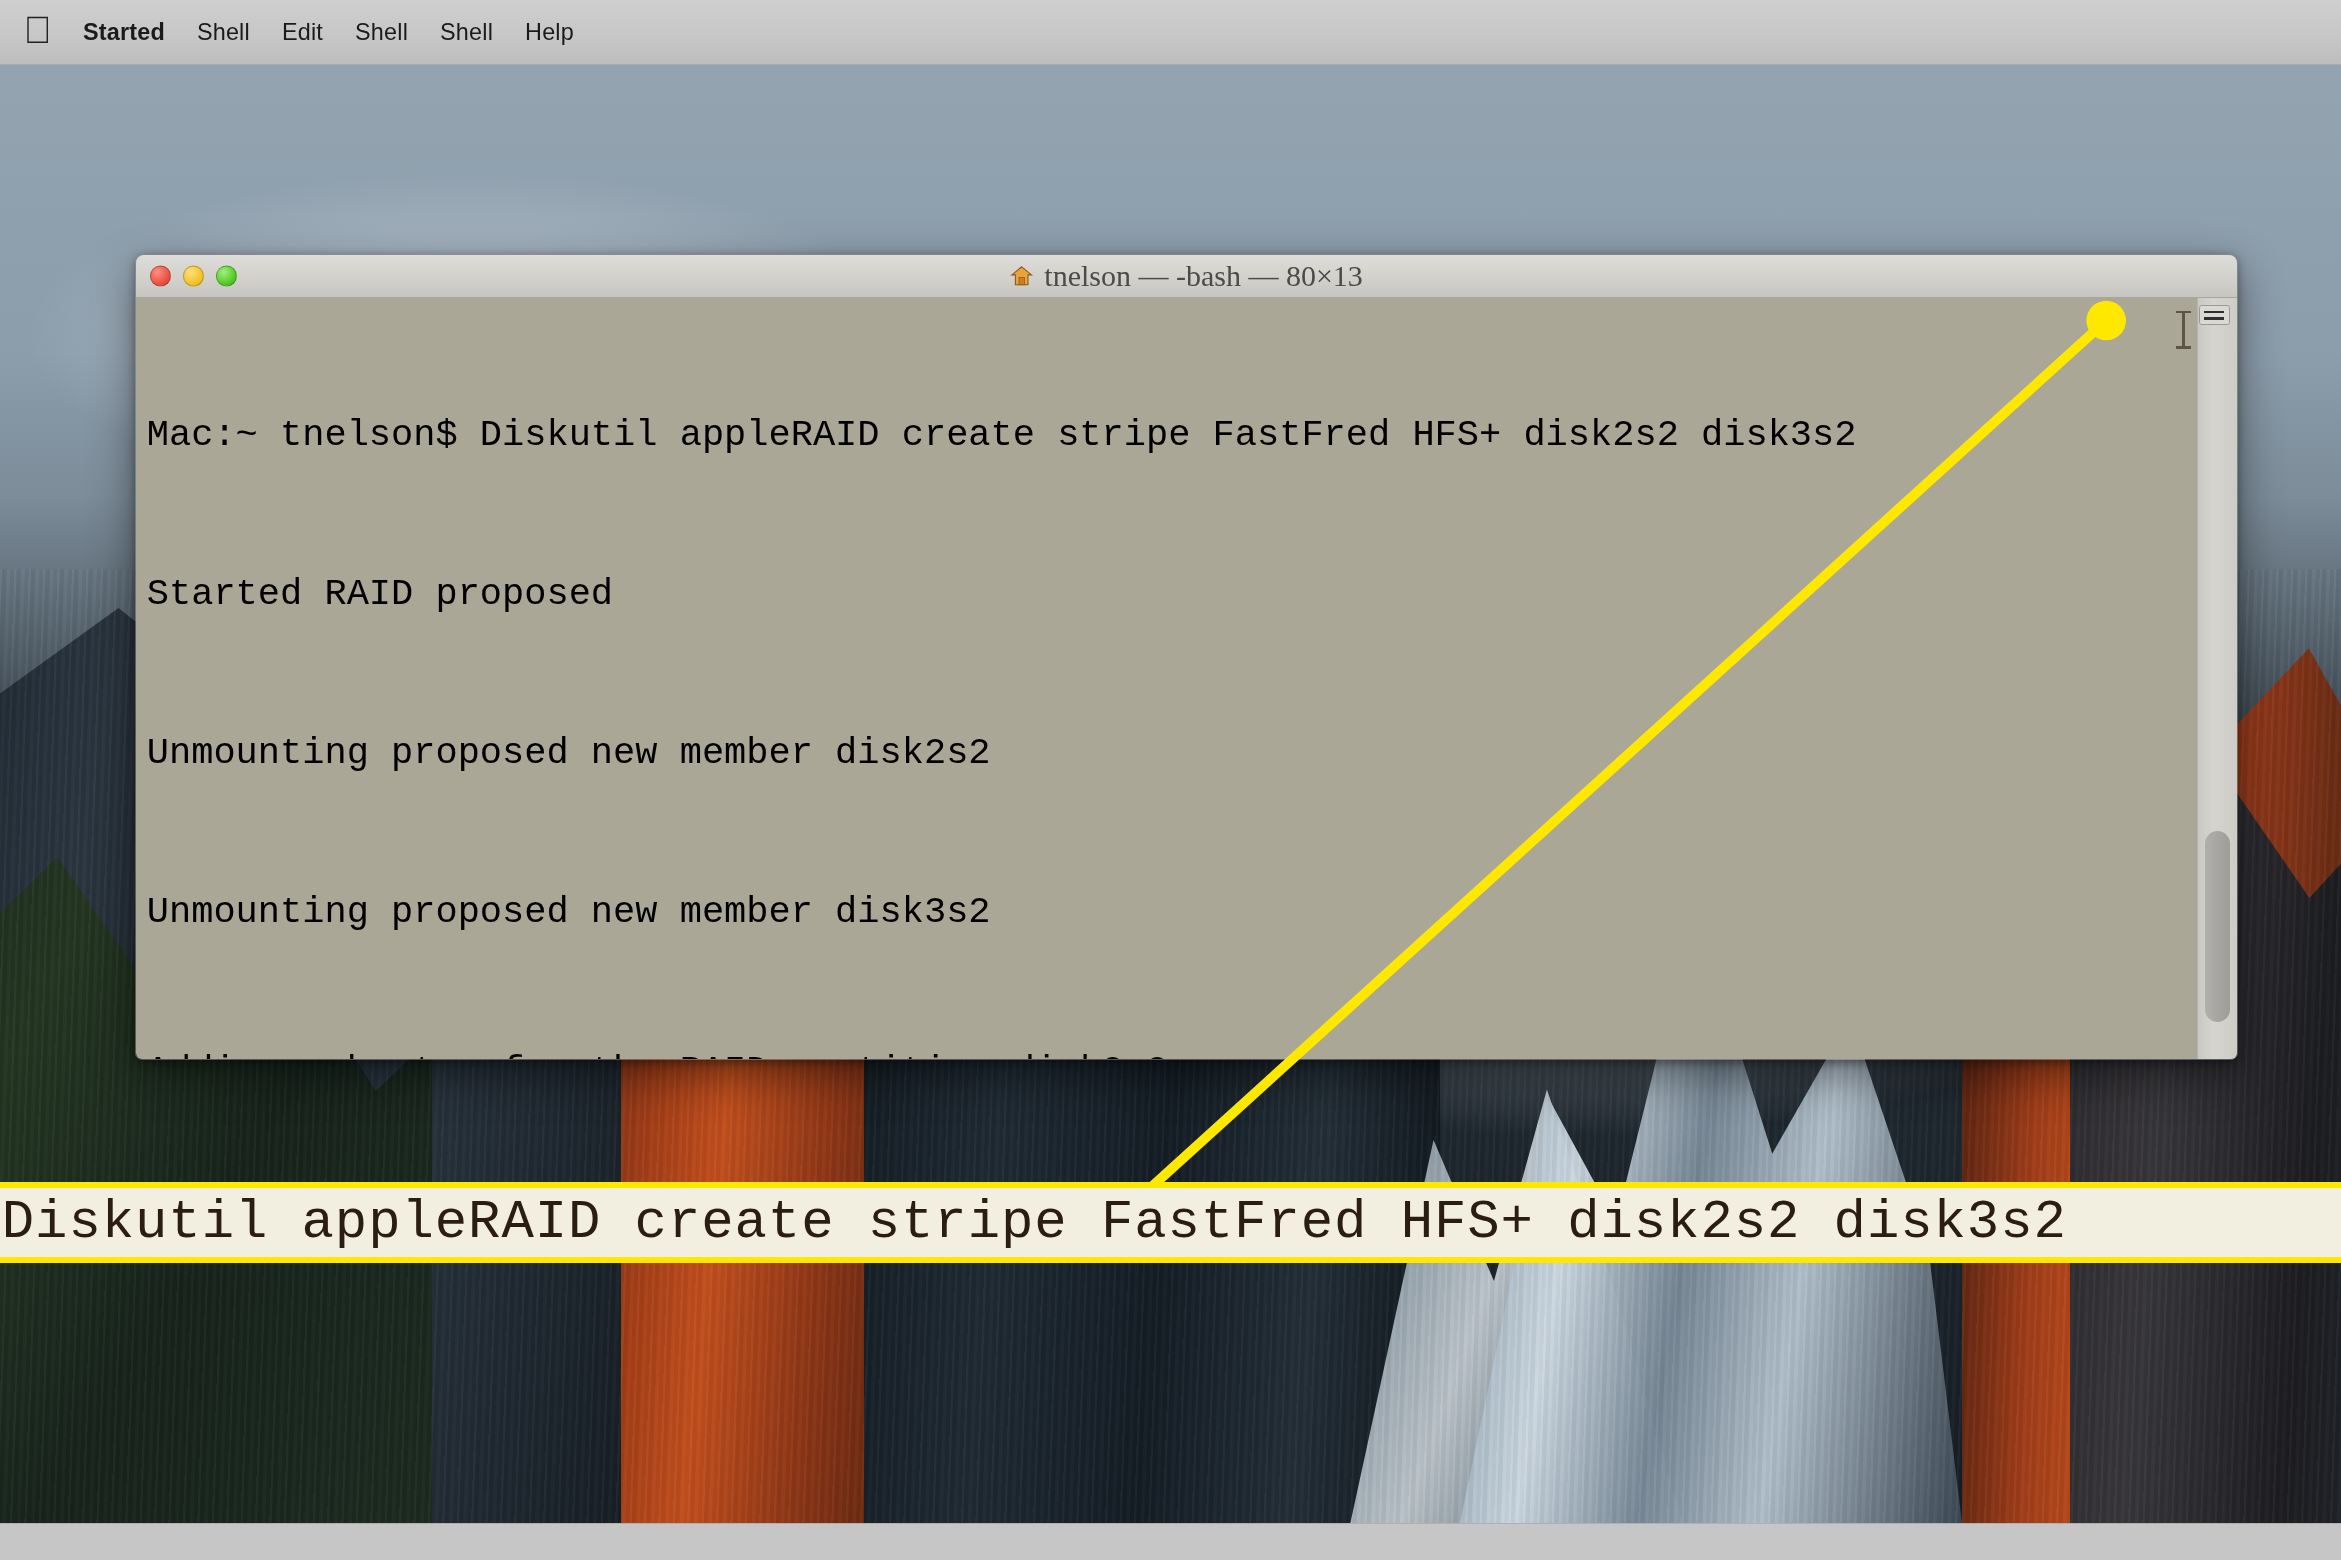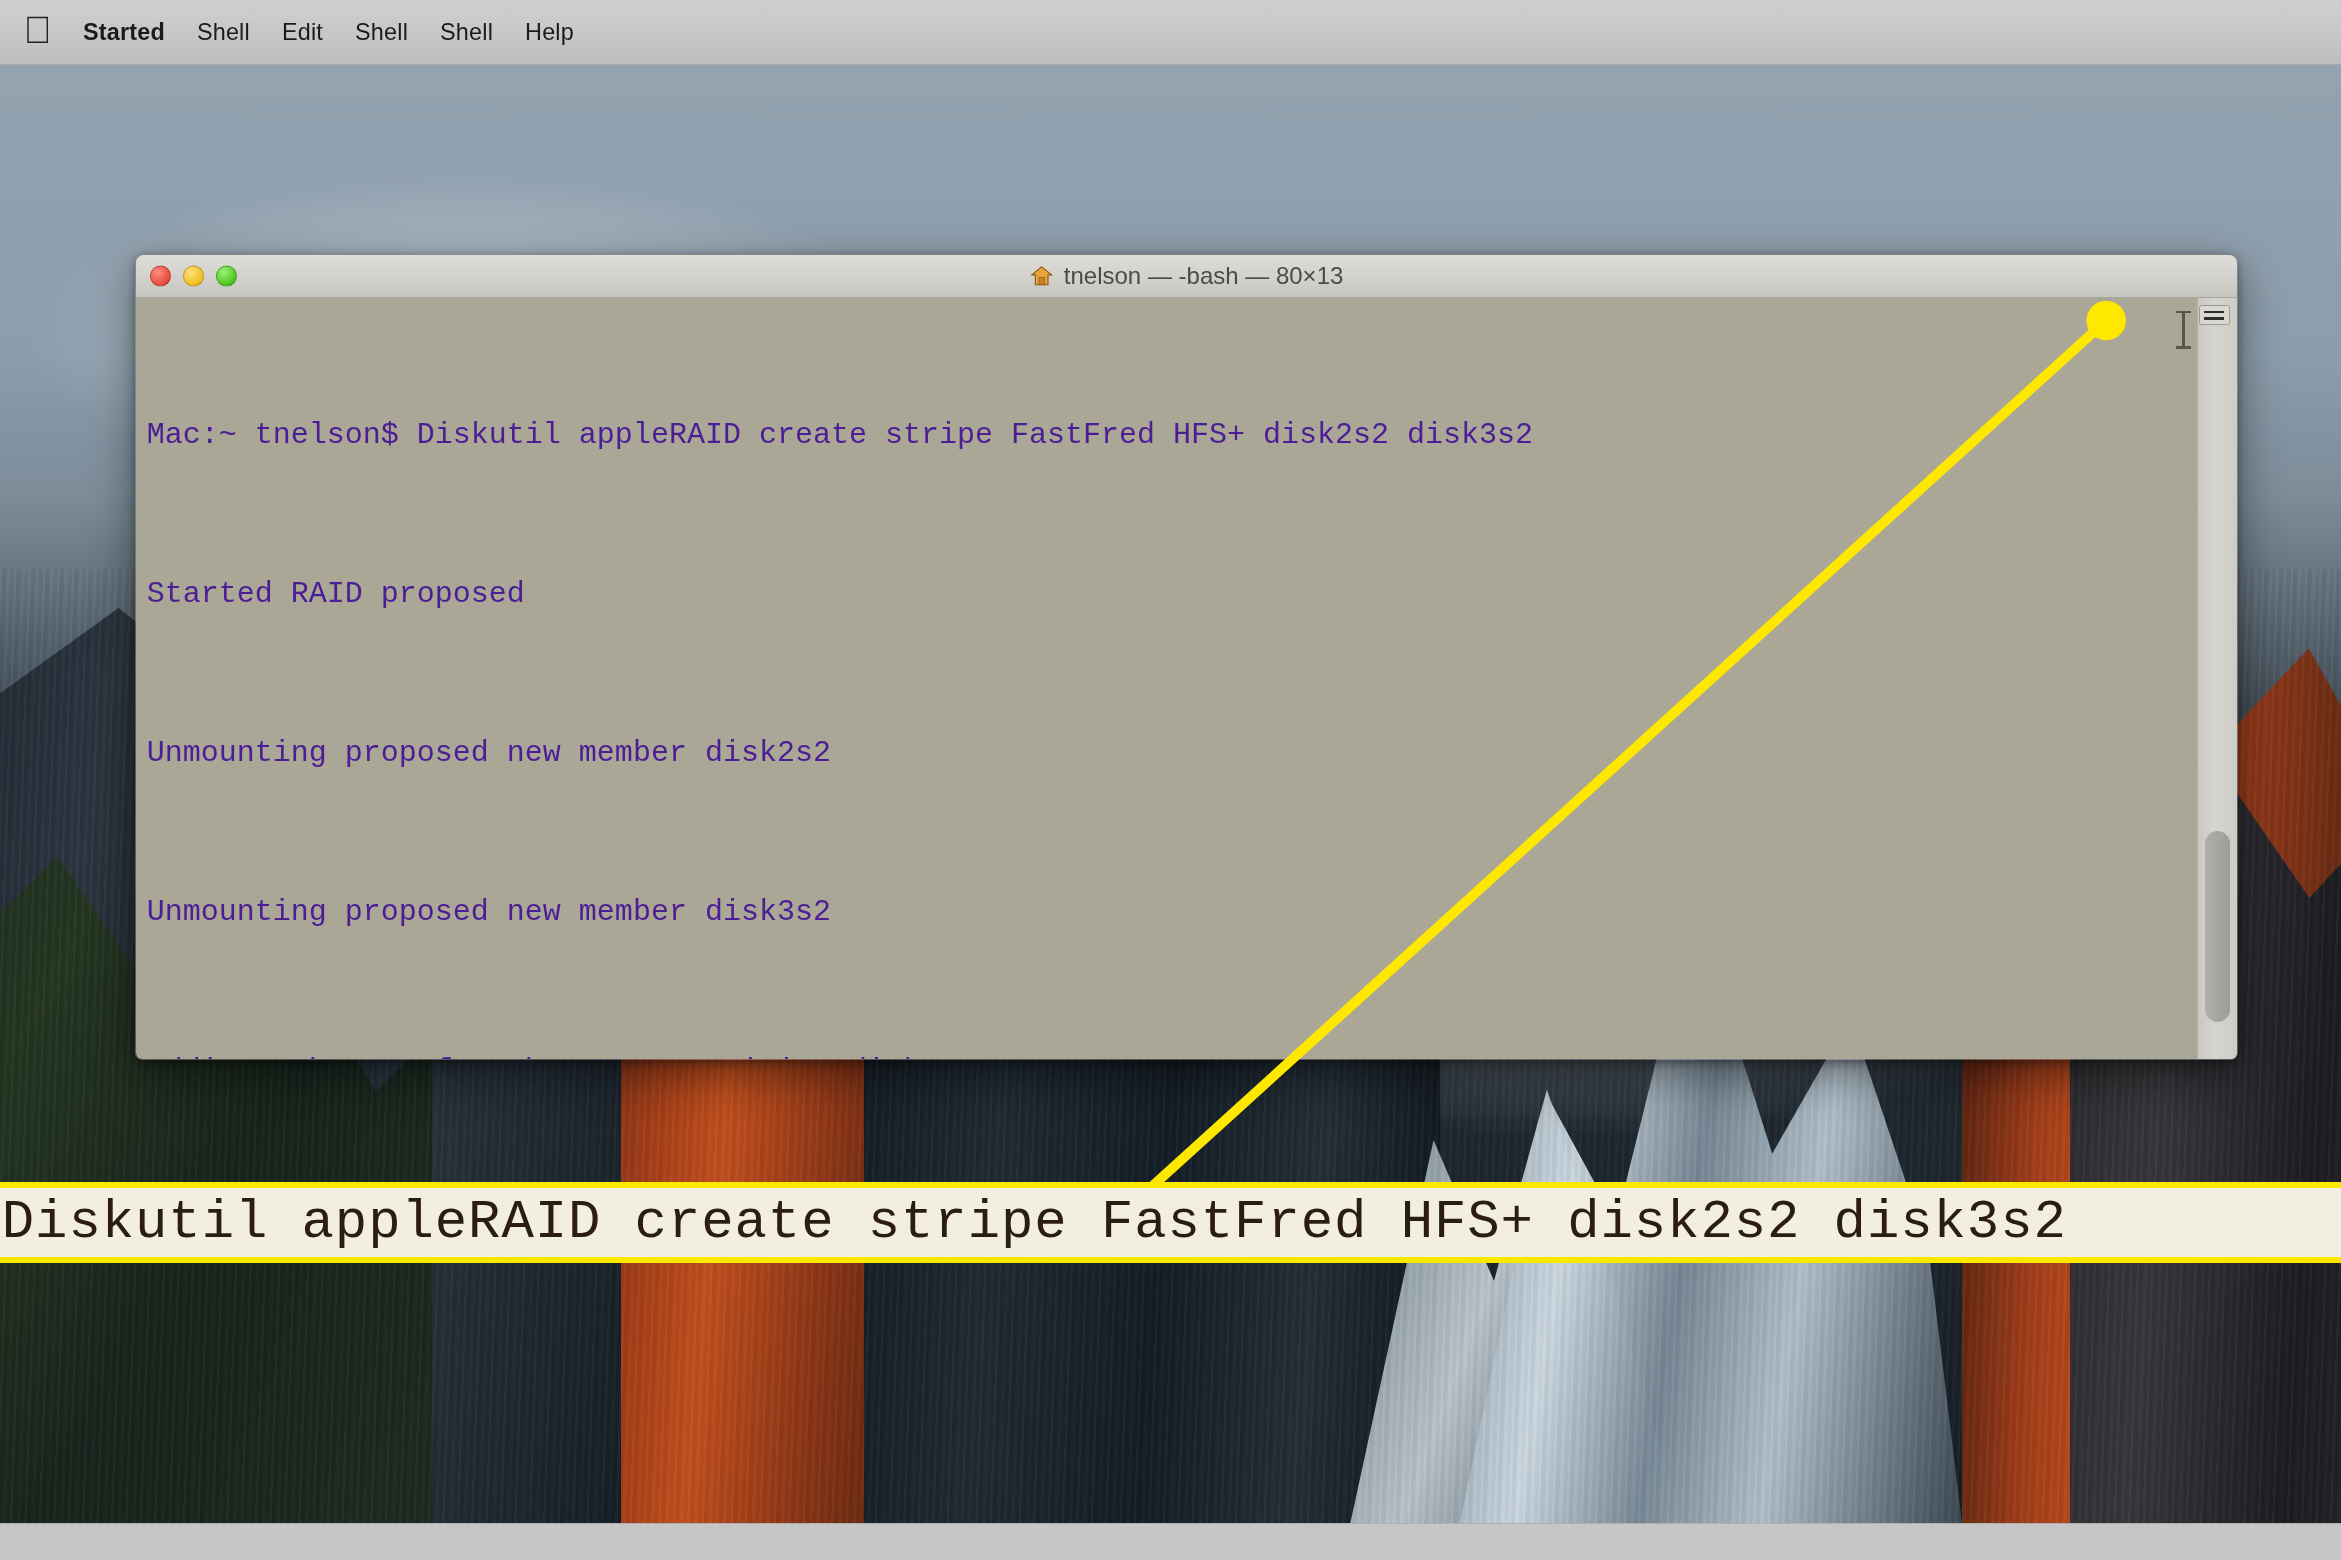--- a/index.html
+++ b/index.html
@@ -129,36 +129,36 @@
   }
   .light.red    { background: radial-gradient(circle at 35% 30%, #ff8d84, #e74c3c 70%, #c0392b); }
   .light.yellow { background: radial-gradient(circle at 35% 30%, #ffdf7e, #f0c020 70%, #d6a416); }
   .light.green  { background: radial-gradient(circle at 35% 30%, #9ff07c, #4cc61f 70%, #3da818); }
   #title-center {
     width: 100%; display: flex; align-items: center; justify-content: center;
     gap: 10.8px;
   }
   #house-icon { width: 23.4px; height: 21.6px; display: block; }
   #window-title {
-    font-size: 24px; color: #4b4b4b; white-space: nowrap;
+    font-size: 30px; color: #4b4b4b; white-space: nowrap; font-family: Liberation Serif, serif;
   }
 
   #terminal-body {
     position: relative;
     height: 761px;
     background: #aba796;
     display: flex;
   }
   #term-text {
     flex: 1;
     padding: 5.4px 0 0 10.8px;
     font-family: "Liberation Mono", "DejaVu Sans Mono", monospace;
-    font-size: 30px;
+    font-size: 37px;
     line-height: 53px;
-    color: #4c1d95;
+    color: #000000;
     white-space: pre;
     overflow: hidden;
     letter-spacing: 0px;
   }
   .term-line { height: 53px; display: block; position: relative; }
   #scroll-gutter {
     width: 40px;
     background: linear-gradient(to right, #c9c8c3, #d5d4cf 40%, #cdccc7);
     border-left: 0.9px solid #b3b2ad;
     position: relative;

